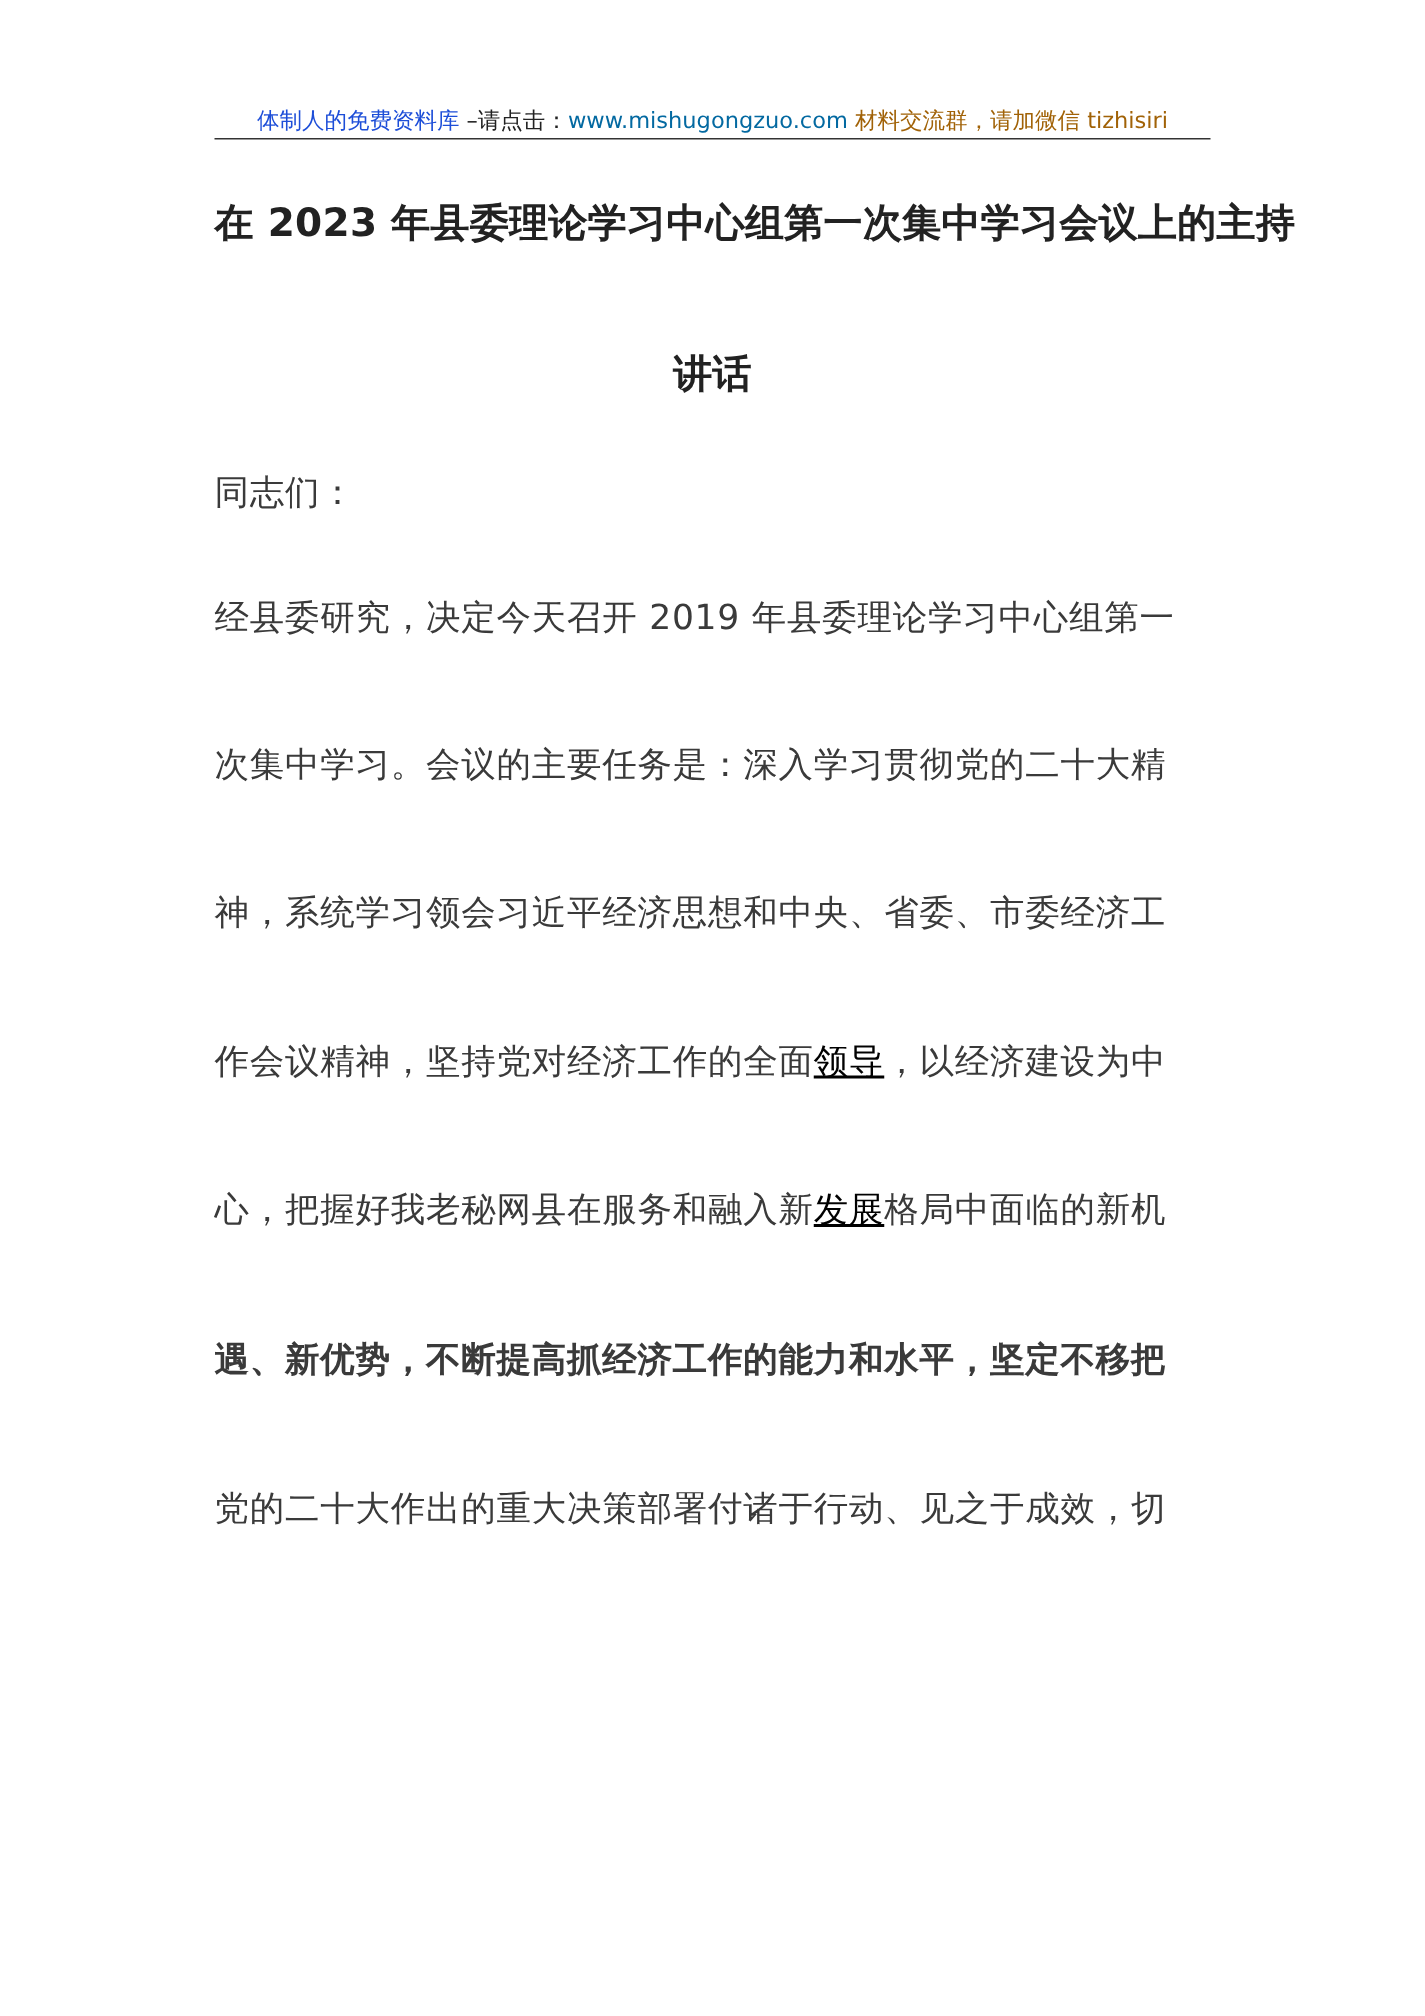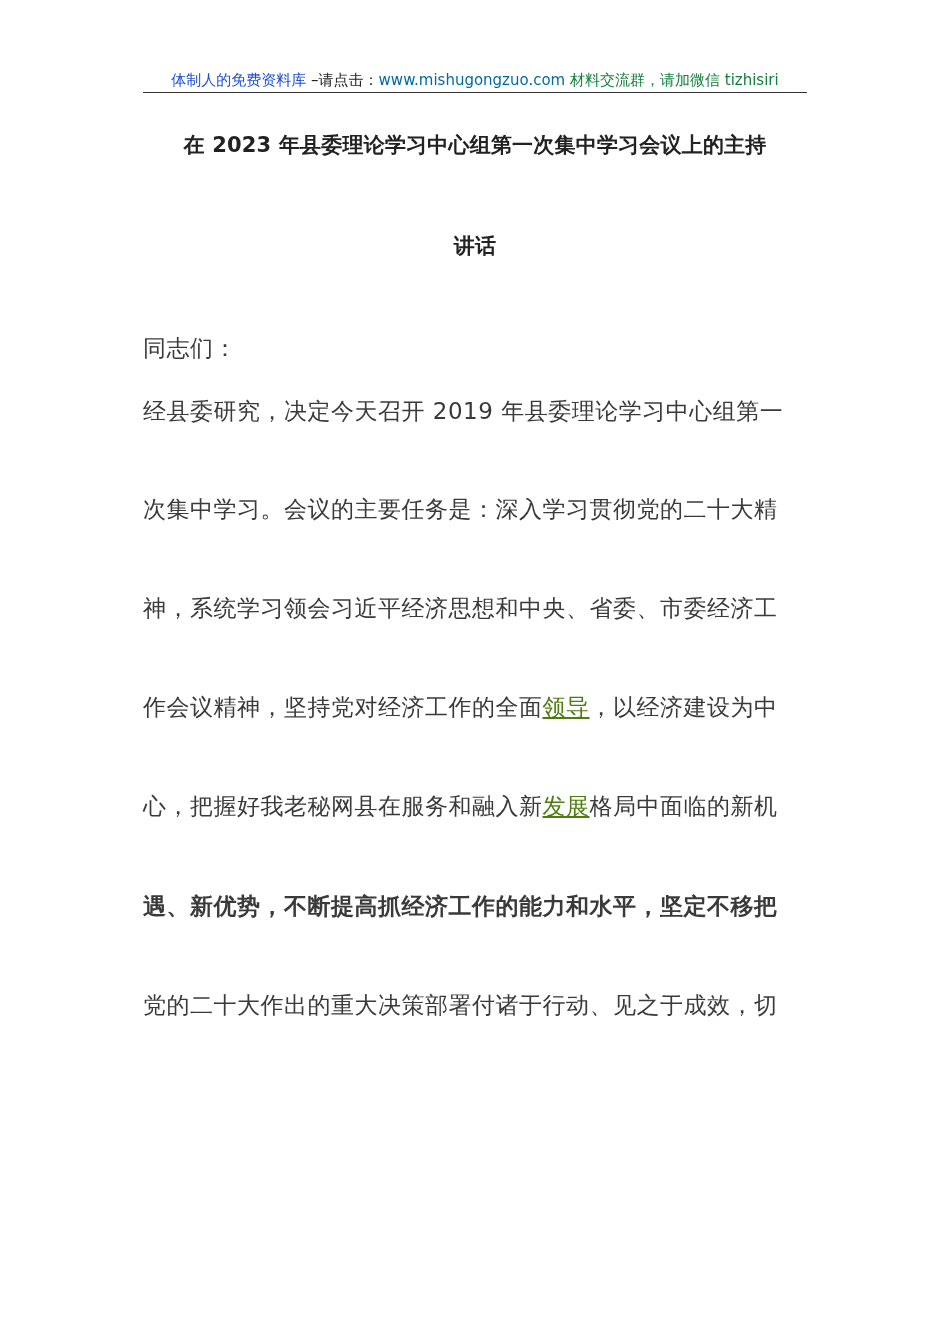--- a/index.html
+++ b/index.html
@@ -24,61 +24,61 @@
       border-bottom: 1.5px solid #333333;
       font-size: 15px;
       line-height: 20px;
       white-space: nowrap;
       text-align: center;
       overflow: hidden;
     }
     .header .brand { color: #1d4ed8; }
     .header .prompt { color: #222222; }
     .header .site { color: #0369a1; text-decoration: none; }
-    .header .tail { color: #15803d; }
+    .header .tail { color: #a16207; }
 
     .title {
       position: absolute;
       left: 143px;
       width: 664px;
       text-align: center;
       font-weight: bold;
-      font-size: 21px;
+      font-size: 26px;
       color: #222222;
       white-space: nowrap;
       letter-spacing: 0.2px;
     }
     .title.line1 { top: 131px; }
     .title.line2 { top: 232px; }
 
     .body-line {
       position: absolute;
       left: 143px;
       width: 664px;
       font-size: 23px;
       color: #3a3a3a;
       white-space: nowrap;
       letter-spacing: 0.5px;
     }
     .body-line a {
-      color: #4d7c0f;
+      color: #000000;
       text-decoration: underline;
     }
   </style>
 </head>
 <body>
 
 <div class="header">
   <span class="brand">体制人的免费资料库</span><span class="prompt"> –请点击：</span><a class="site">www.mishugongzuo.com</a><span class="tail"> 材料交流群，请加微信 tizhisiri</span>
 </div>
 
 <div class="title line1">在 2023 年县委理论学习中心组第一次集中学习会议上的主持</div>
 <div class="title line2">讲话</div>
 
-<div class="body-line" style="top:313px;margin-top:20px;">同志们：</div>
+<div class="body-line" style="top:313px;">同志们：</div>
 
 <div class="body-line" style="top:396px;">经县委研究，决定今天召开 2019 年县委理论学习中心组第一</div>
 <div class="body-line" style="top:494px;">次集中学习。会议的主要任务是：深入学习贯彻党的二十大精</div>
 <div class="body-line" style="top:593px;">神，系统学习领会习近平经济思想和中央、省委、市委经济工</div>
 <div class="body-line" style="top:692px;">
   <span>作会议精神，坚持党对经济工作的全面</span><a>领导</a><span>，以经济建设为中</span>
 </div>
 <div class="body-line" style="top:791px;">
   <span>心，把握好我老秘网县在服务和融入新</span><a>发展</a><span>格局中面临的新机</span>
 </div>

